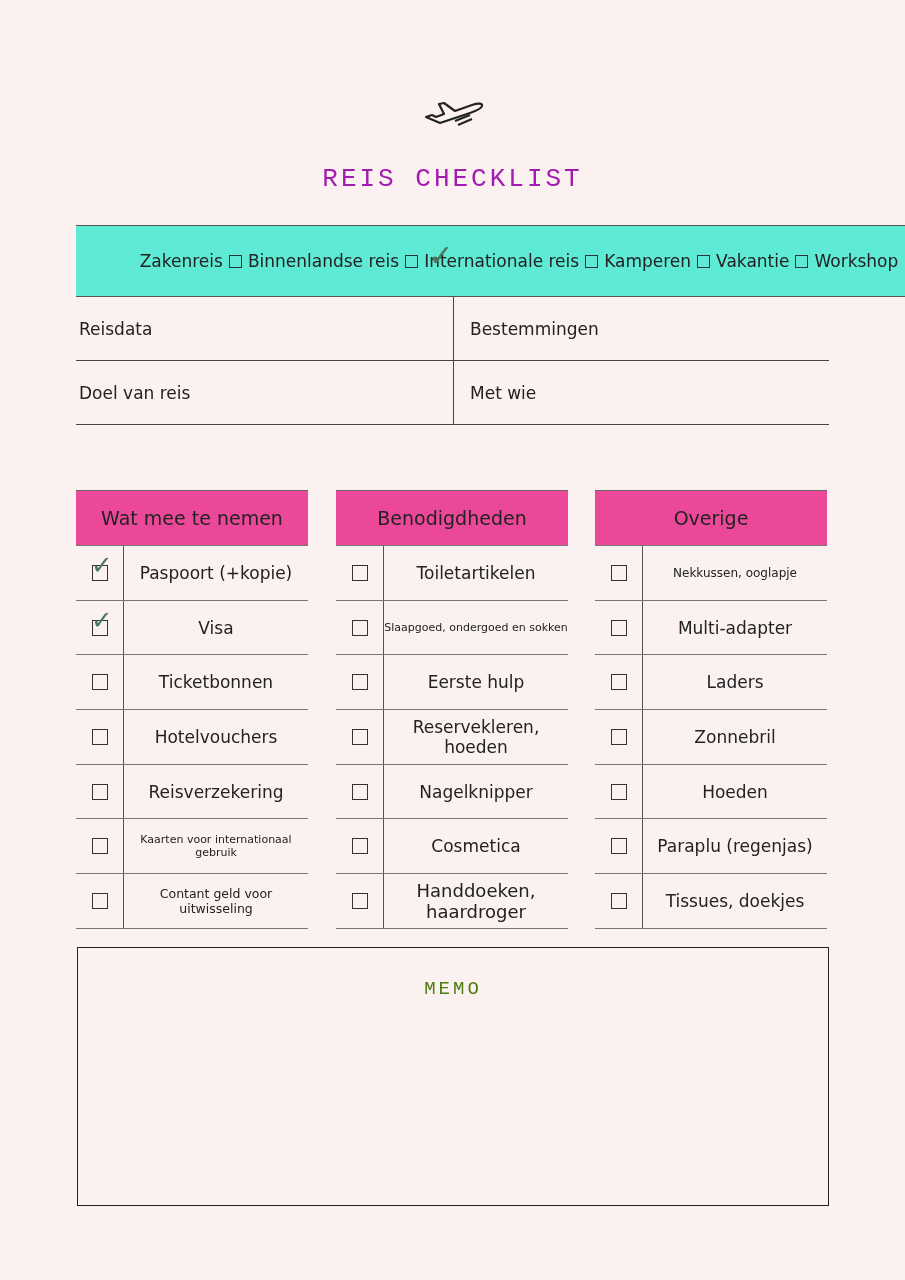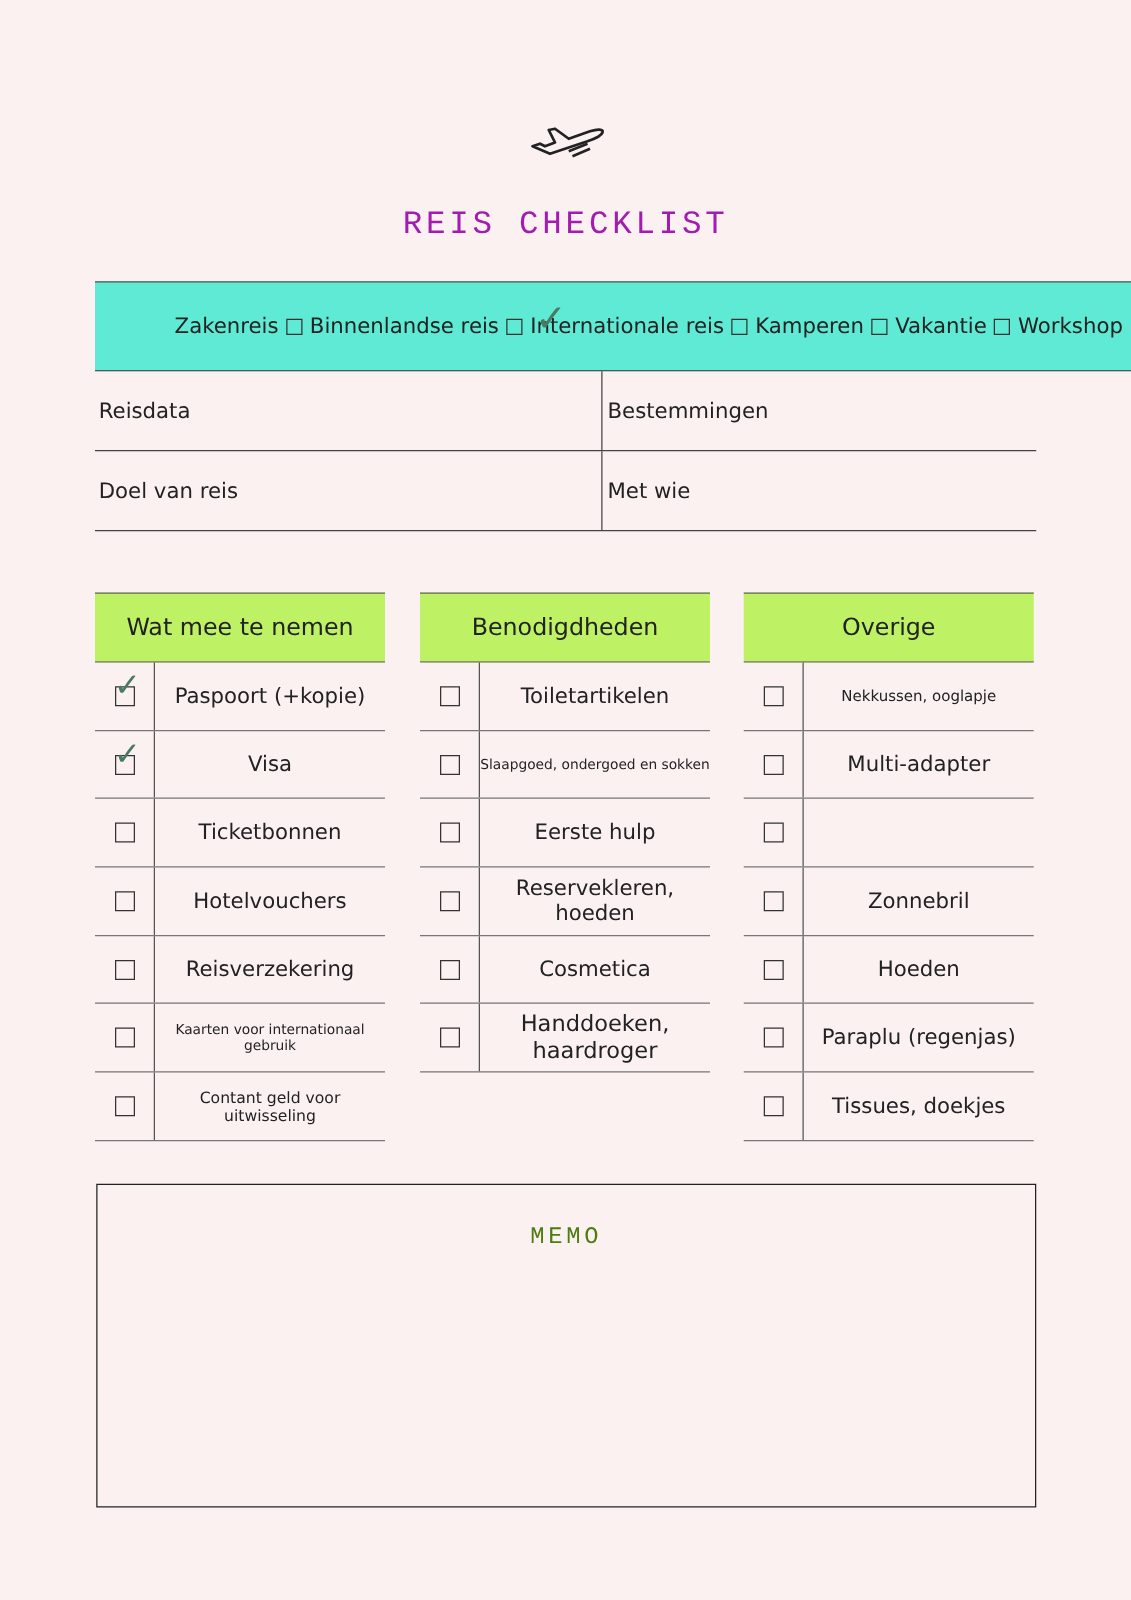--- a/index.html
+++ b/index.html
@@ -7,23 +7,23 @@
   .plane{position:absolute;left:422px;top:96px;width:62px;height:34px;}
   .title{position:absolute;left:0;width:905px;top:150px;text-align:center;font-family:"Liberation Mono","DejaVu Sans Mono",monospace;font-size:26px;letter-spacing:3px;color:#a21caf;font-weight:normal;margin-top:14px;}
   .typebar{position:absolute;left:76px;top:225px;width:886px;height:72px;background:#5eead4;border-top:1.5px solid #555;border-bottom:1.5px solid #555;box-sizing:border-box;display:flex;align-items:center;justify-content:center;font-size:17px;white-space:nowrap;}
   .typebar .opt{display:inline-flex;align-items:center;}
   .typebar .cb{display:inline-block;width:13px;height:13px;border:1.3px solid #333;margin:0 6px;box-sizing:border-box;background:#fff0;}
   .typebar .lbl{position:relative;}
   .check{color:#4b7a63;font-size:30px;line-height:1;position:absolute;}
   .info{position:absolute;left:76px;top:297px;width:753px;}
   .info .row{display:flex;height:64px;border-bottom:1.3px solid #444;box-sizing:border-box;}
   .info .cell{flex:0 0 377px;display:flex;align-items:center;font-size:17px;padding-left:3px;box-sizing:border-box;}
-  .info .cell + .cell{flex:1;border-left:1.3px solid #444;padding-left:4px;margin-left:28px;}
+  .info .cell + .cell{flex:1;border-left:1.3px solid #444;padding-left:16px;}
   .tbl{position:absolute;top:474px;width:232px;}
-  .tbl .hdr{height:56px;background:#bef264;border-top:1.5px solid #666;border-bottom:1.5px solid #777;box-sizing:border-box;display:flex;align-items:center;justify-content:center;font-size:19px;color:#222;}
+  .tbl .hdr{height:56px;background:#ec4899;border-top:1.5px solid #666;border-bottom:1.5px solid #777;box-sizing:border-box;display:flex;align-items:center;justify-content:center;font-size:19px;color:#222;margin-top:16px;}
   .tbl .r{display:flex;height:54.7px;border-bottom:1.3px solid #777;box-sizing:border-box;}
   .tbl .cbcell{width:47px;border-right:1.3px solid #555;display:flex;align-items:center;justify-content:center;position:relative;}
   .tbl .box{width:16px;height:16px;border:1.6px solid #333;box-sizing:border-box;}
   .tbl .txt{flex:1;display:flex;align-items:center;justify-content:center;font-size:17px;text-align:center;color:#222;}
   .tbl .txt.small{font-size:11.5px;}
   .tbl .cbcell .check{font-size:26px;left:15px;top:6px;}
   .memo{position:absolute;left:77px;top:947px;width:752px;height:259px;border:1.3px solid #222;box-sizing:border-box;}
   .memo .mt{text-align:center;margin-top:30px;font-family:"Liberation Mono","DejaVu Sans Mono",monospace;font-size:19px;letter-spacing:3px;color:#4d7c0f;}
 </style>
 </head>
@@ -144,20 +144,26 @@
   <div class="r">
       <div class="cbcell">
         <span class="box"></span>
       </div>
       <div class="txt">Reservekleren, hoeden</div>
     </div>
   <div class="r">
       <div class="cbcell">
         <span class="box"></span>
       </div>
+      <div class="txt">Nagelknipper</div>
+    </div>
+  <div class="r">
+      <div class="cbcell">
+        <span class="box"></span>
+      </div>
       <div class="txt">Cosmetica</div>
     </div>
   <div class="r">
       <div class="cbcell">
         <span class="box"></span>
       </div>
       <div class="txt" style="font-size:18px;">Handdoeken, haardroger</div>
     </div>
 </div>
 
@@ -172,20 +178,21 @@
   <div class="r">
       <div class="cbcell">
         <span class="box"></span>
       </div>
       <div class="txt">Multi-adapter</div>
     </div>
   <div class="r">
       <div class="cbcell">
         <span class="box"></span>
       </div>
+      <div class="txt">Laders</div>
     </div>
   <div class="r">
       <div class="cbcell">
         <span class="box"></span>
       </div>
       <div class="txt">Zonnebril</div>
     </div>
   <div class="r">
       <div class="cbcell">
         <span class="box"></span>

